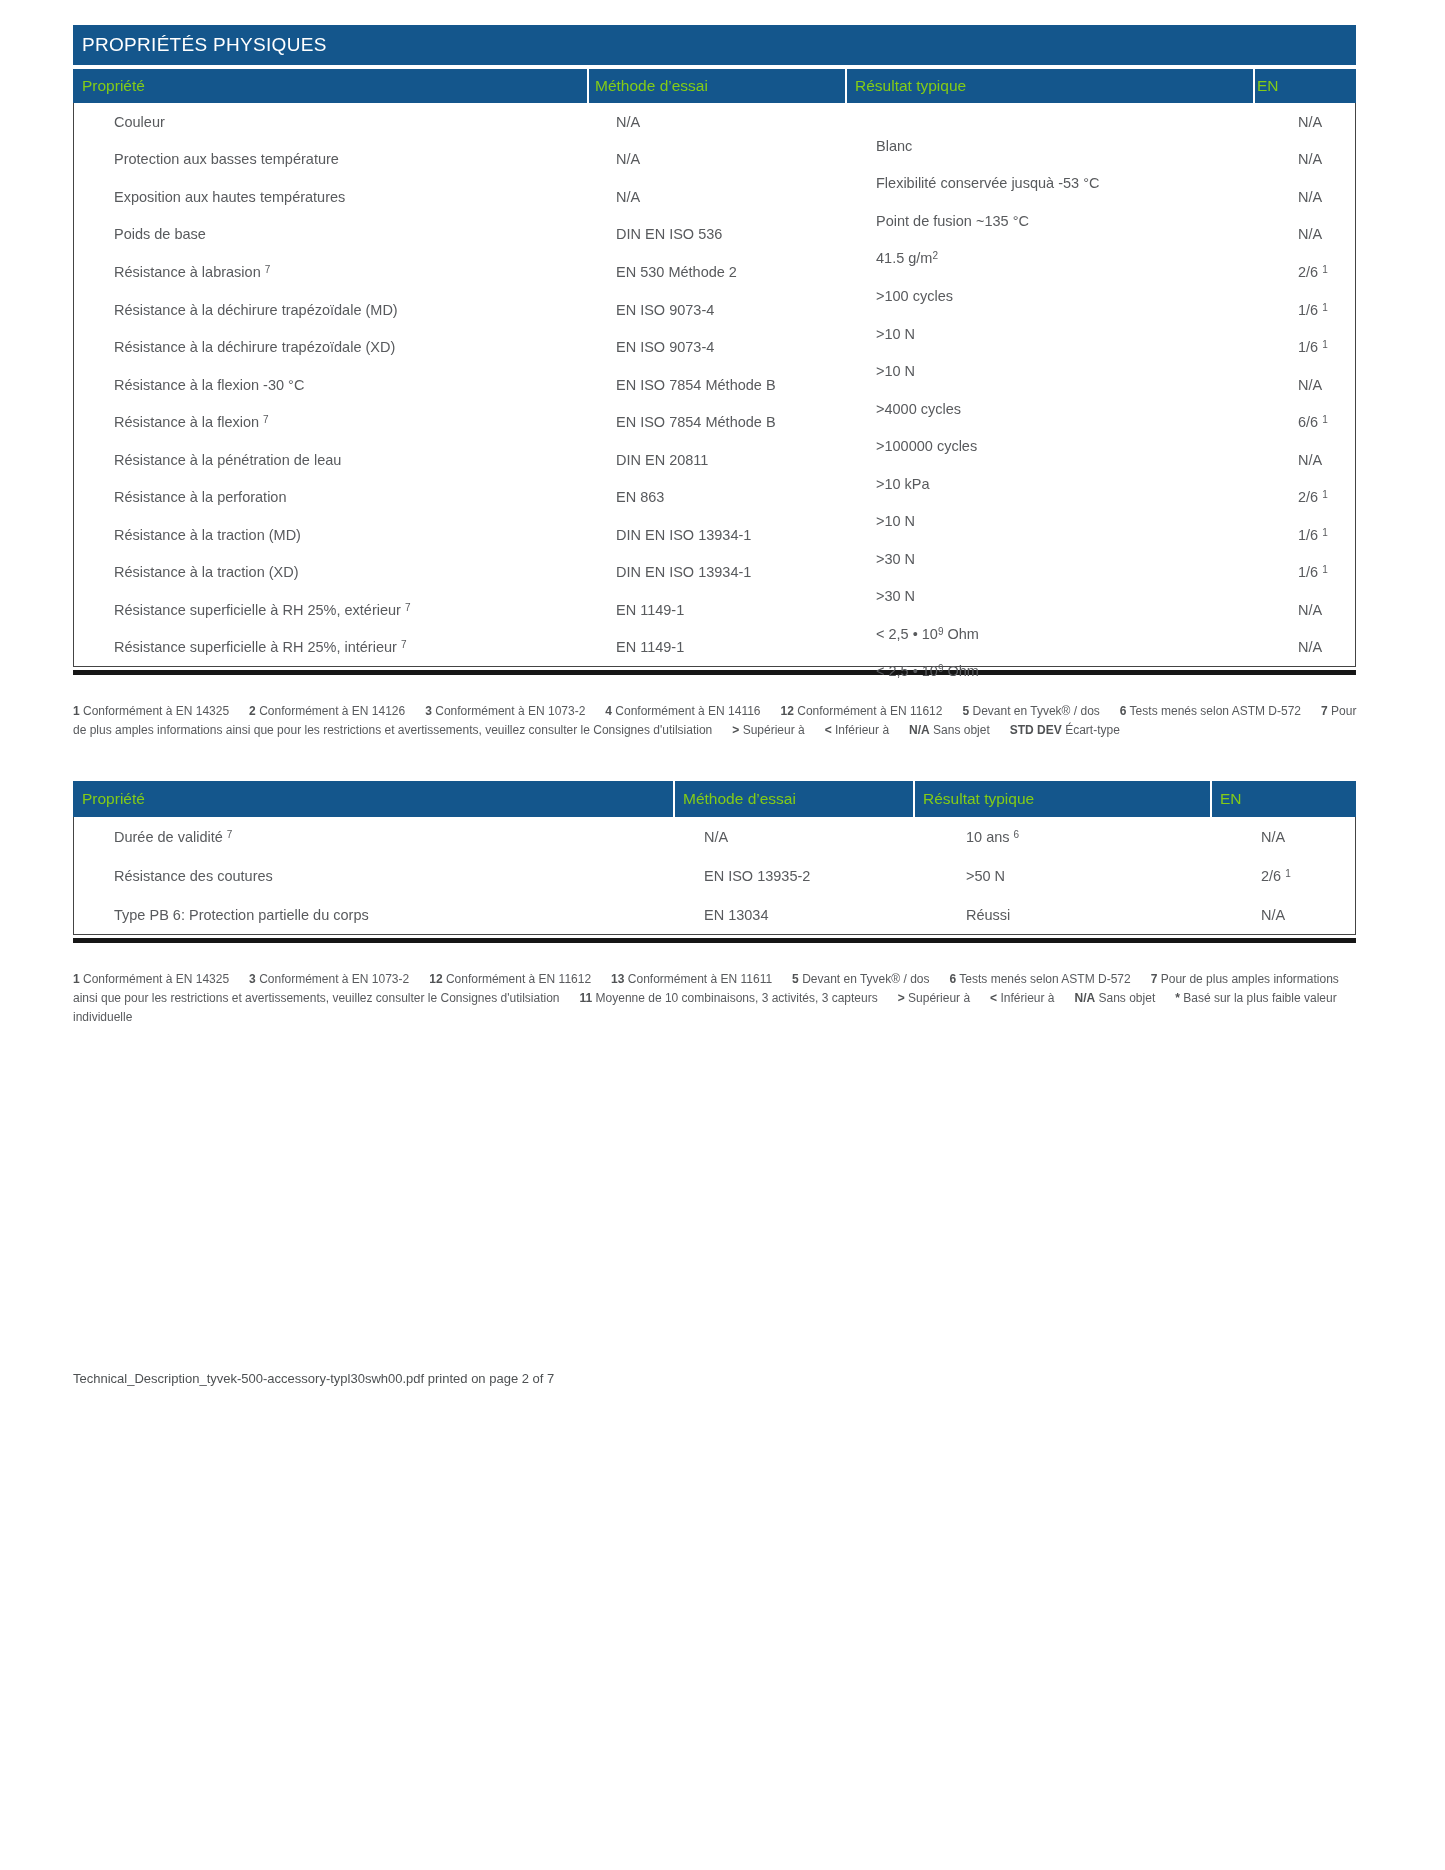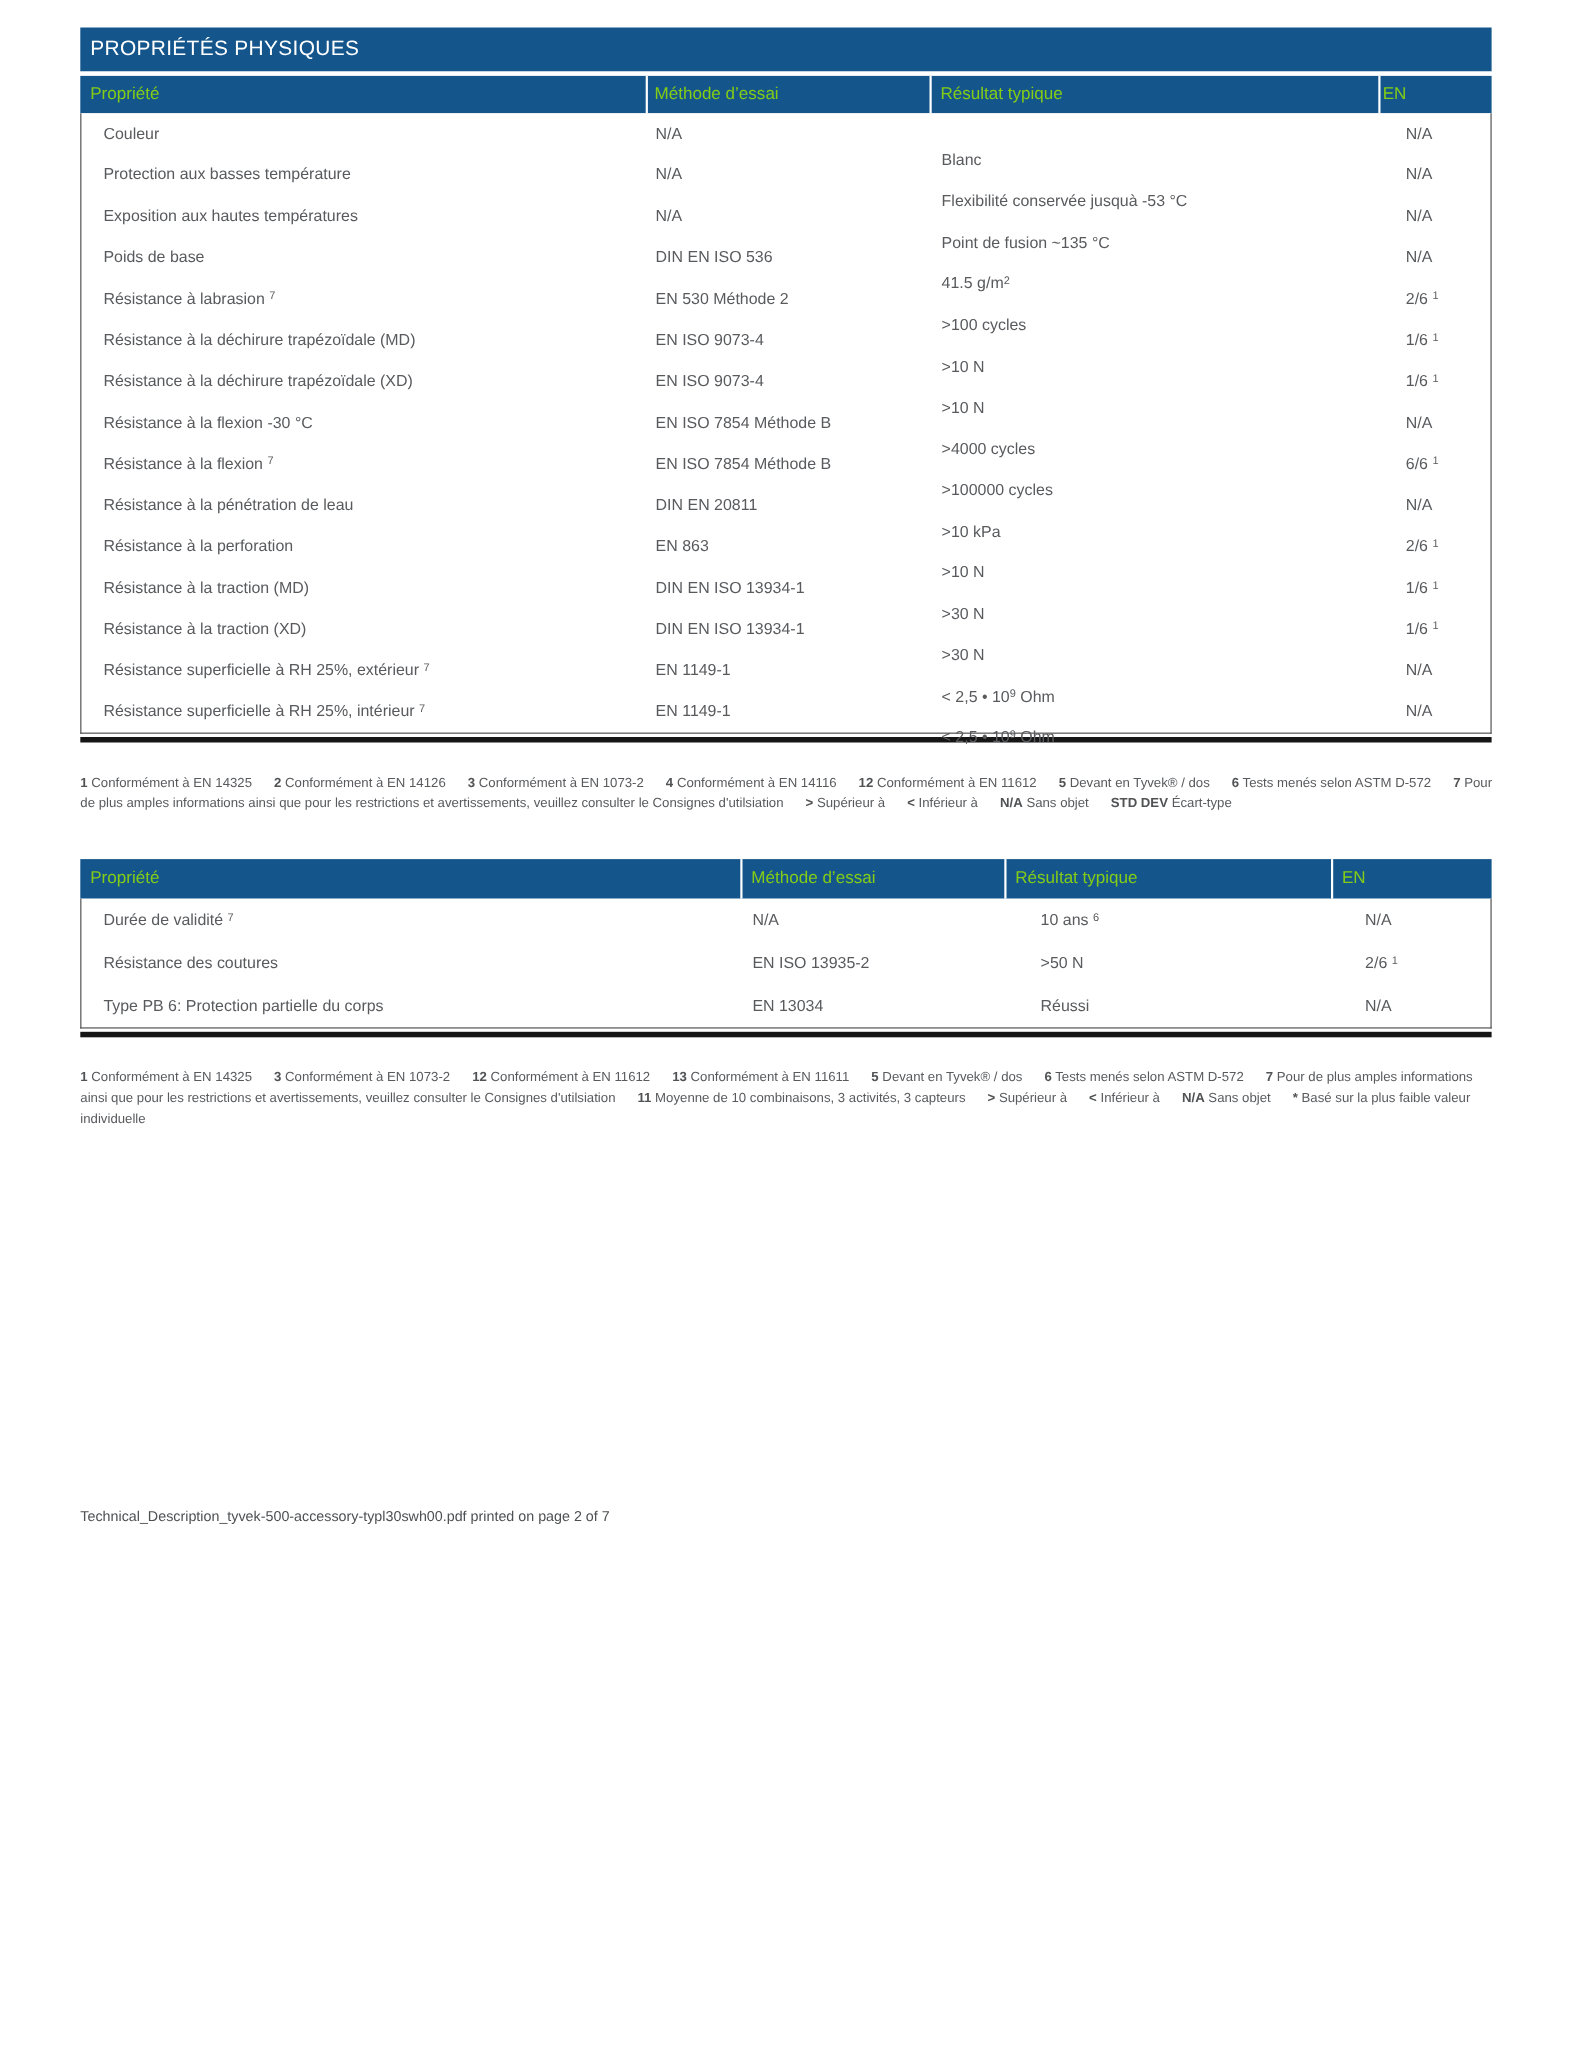--- a/index.html
+++ b/index.html
@@ -12,21 +12,21 @@
             padding-left:9px;font-size:19px;letter-spacing:.3px;}
   .t1 .titlebar{height:40px;}
   .t2 .titlebar{height:43px;}
   .bargap{height:4px;background:#ffffff;}
   .headrow{position:relative;background:#14568C;color:#84cc16;font-size:15.5px;}
   .t1 .headrow{height:34px;}
   .t2 .headrow{height:36px;}
   .hcell{position:absolute;top:50%;transform:translateY(-50%);white-space:nowrap;}
   .sep{position:absolute;top:0;bottom:0;width:2px;background:#ffffff;}
   .tbody{position:relative;background:#ffffff;border-left:1px solid #444;
-         border-right:1px solid #444;border-bottom:1px solid #444;}
+         border-right:1px solid #444;border-bottom:1px solid #444;padding-left:20px;}
   .row{position:relative;}
   .t1 .row{height:37.55px;}
   .t2 .row{height:39px;}
   .cell{position:absolute;top:50%;transform:translateY(-50%);font-size:14.5px;
         color:#585A5D;white-space:nowrap;}
   .cell sup,.hcell sup{font-size:10px;vertical-align:4px;line-height:0;}
   .blackbar{height:5px;background:#161616;margin-top:3px;}
   
   .t1 .h0{left:9px;}   .t1 .c0{left:20px;}
   .t1 .h1{left:522px;} .t1 .c1{left:522px;}

